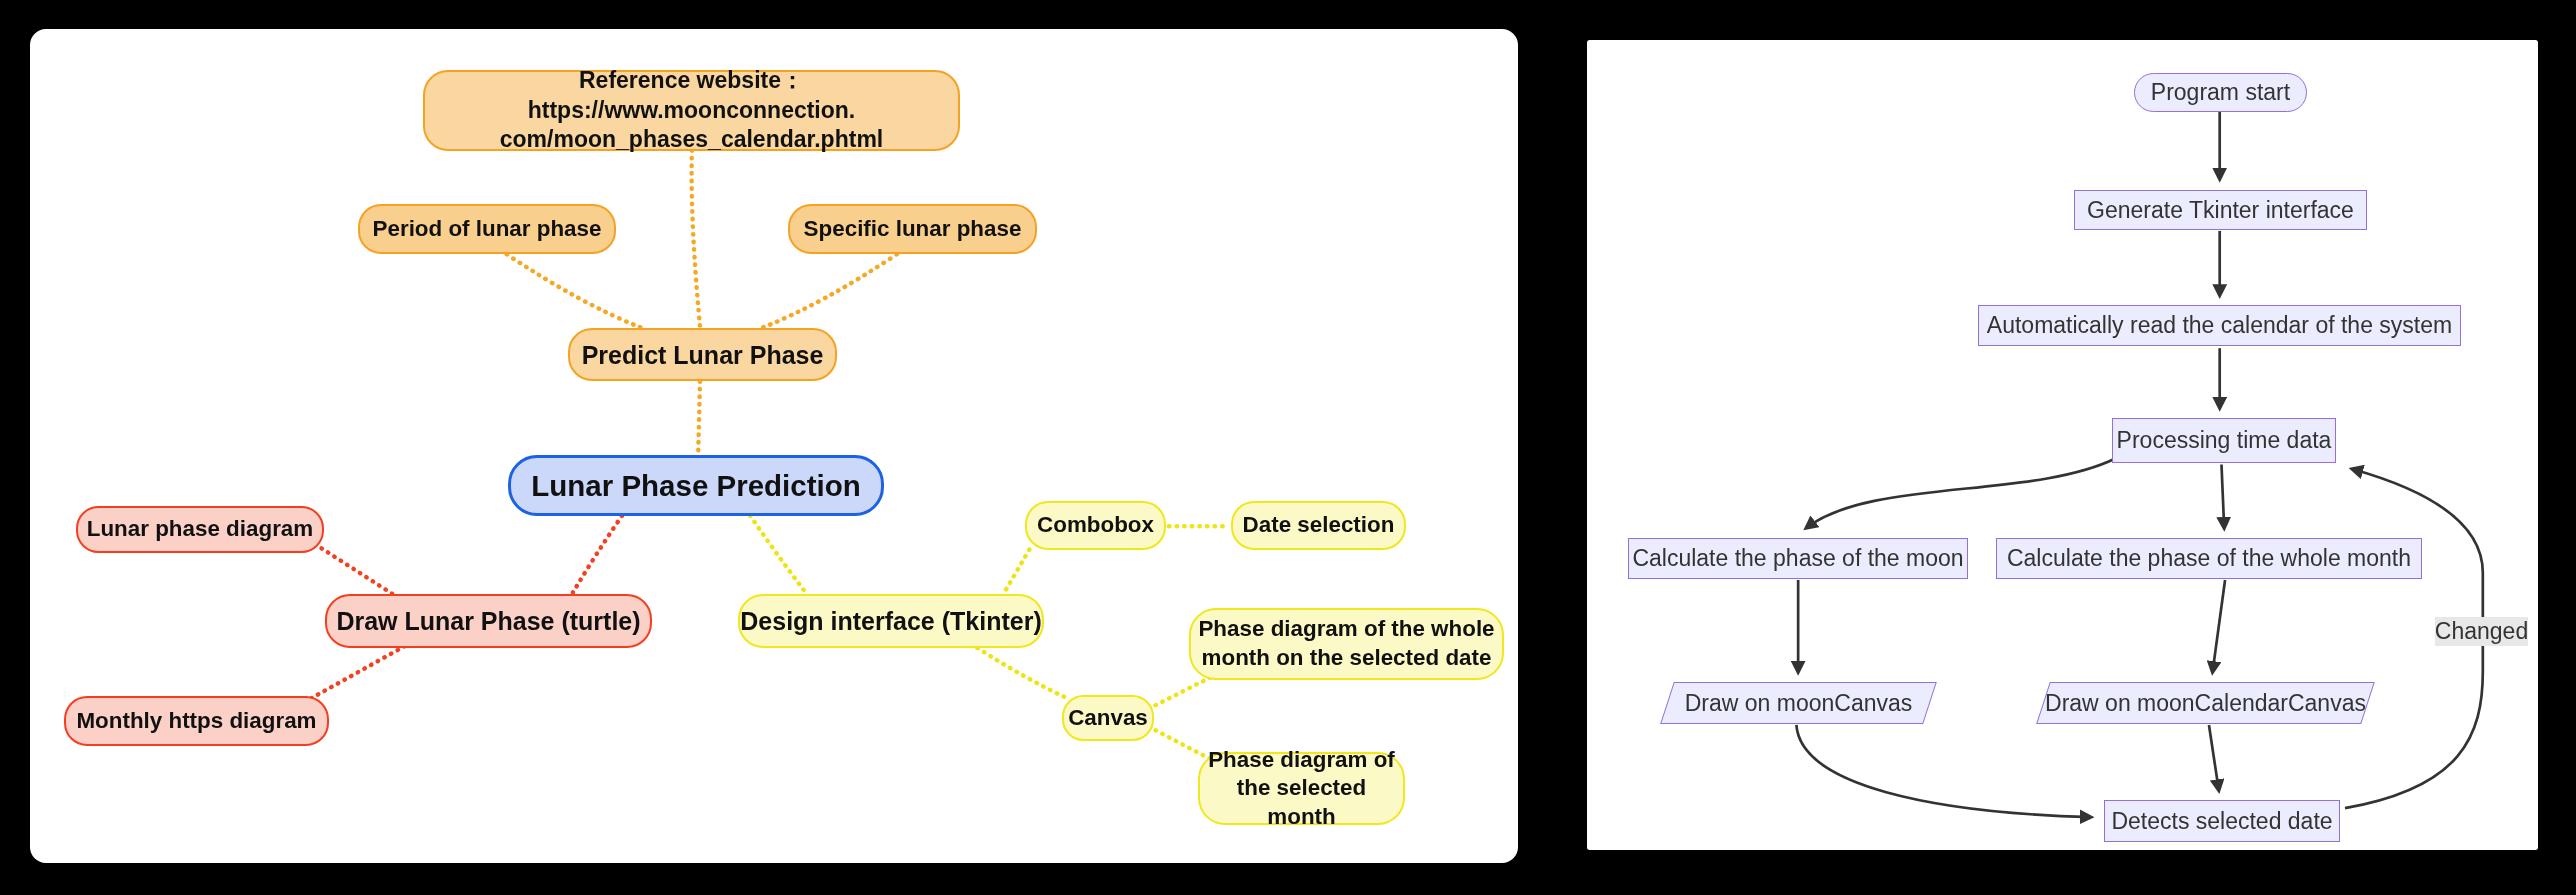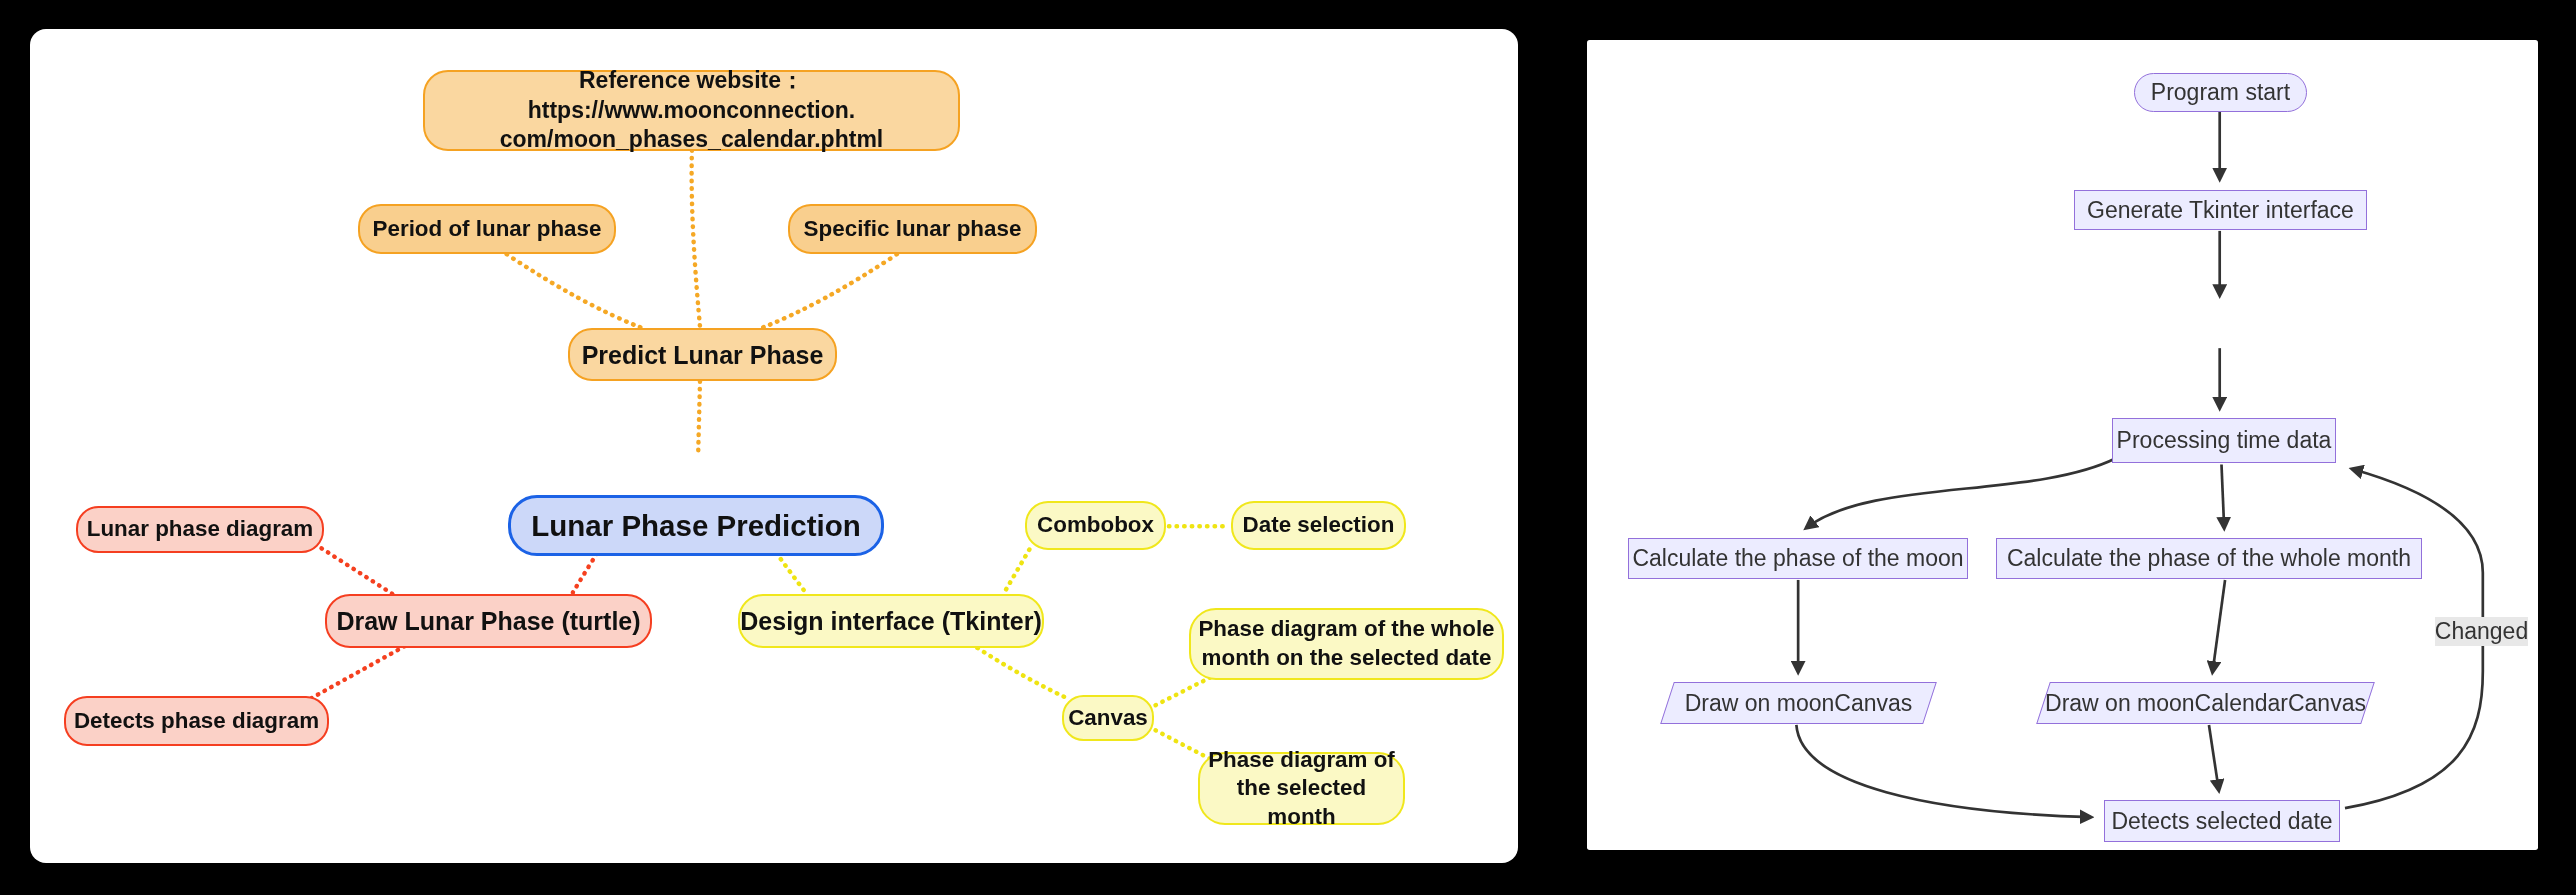--- a/index.html
+++ b/index.html
@@ -86,34 +86,34 @@
   </div>
 
   <div class="mm orange" style="left:568px;top:328px;width:269px;height:53px;border-radius:24px;font-size:25px;">
     <span>Predict Lunar Phase</span>
   </div>
 
   <div class="mm orange2" style="left:788px;top:204px;width:249px;height:50px;border-radius:23px;font-size:22.4px;">
     <span>Specific lunar phase</span>
   </div>
 
-  <div class="mm blue" style="left:508px;top:455px;width:376px;height:61px;border-radius:29px;font-size:29.5px;margin-top:40px;">
+  <div class="mm blue" style="left:508px;top:455px;width:376px;height:61px;border-radius:29px;font-size:29.5px;">
     <span>Lunar Phase Prediction</span>
   </div>
 
   <div class="mm red" style="left:76px;top:506px;width:248px;height:47px;border-radius:22.4px;font-size:22.4px;">
     <span>Lunar phase diagram</span>
   </div>
 
   <div class="mm red" style="left:325px;top:594px;width:327px;height:54px;border-radius:25px;font-size:25px;">
     <span>Draw Lunar Phase (turtle)</span>
   </div>
 
   <div class="mm red" style="left:64px;top:696px;width:265px;height:50px;border-radius:23px;font-size:22.4px;">
-    <span>Detects phase diagram</span>
+    <span>Monthly https diagram</span>
   </div>
 
   <div class="mm yellow" style="left:738px;top:594px;width:306px;height:54px;border-radius:25px;font-size:25px;">
     <span>Design interface (Tkinter)</span>
   </div>
 
   <div class="mm yellow" style="left:1025px;top:501px;width:141px;height:49px;border-radius:23px;font-size:22.4px;">
     <span>Combobox</span>
   </div>
 
@@ -140,20 +140,23 @@
   </div>
 
   <div class="fc stadium" style="left:2134px;top:73px;width:173px;height:39px;">
     <span>Program start</span>
   </div>
 
   <div class="fc" style="left:2074px;top:190px;width:293px;height:40px;">
     <span>Generate Tkinter interface</span>
   </div>
 
+  <div class="fc" style="left:1978px;top:305px;width:483px;height:41px;">
+    <span>Automatically read the calendar of the system</span>
+  </div>
 
   <div class="fc" style="left:2112px;top:418px;width:224px;height:45px;">
     <span>Processing time data</span>
   </div>
 
   <div class="fc" style="left:1628px;top:538px;width:340px;height:41px;">
     <span>Calculate the phase of the moon</span>
   </div>
 
   <div class="fc" style="left:1996px;top:538px;width:426px;height:41px;">

